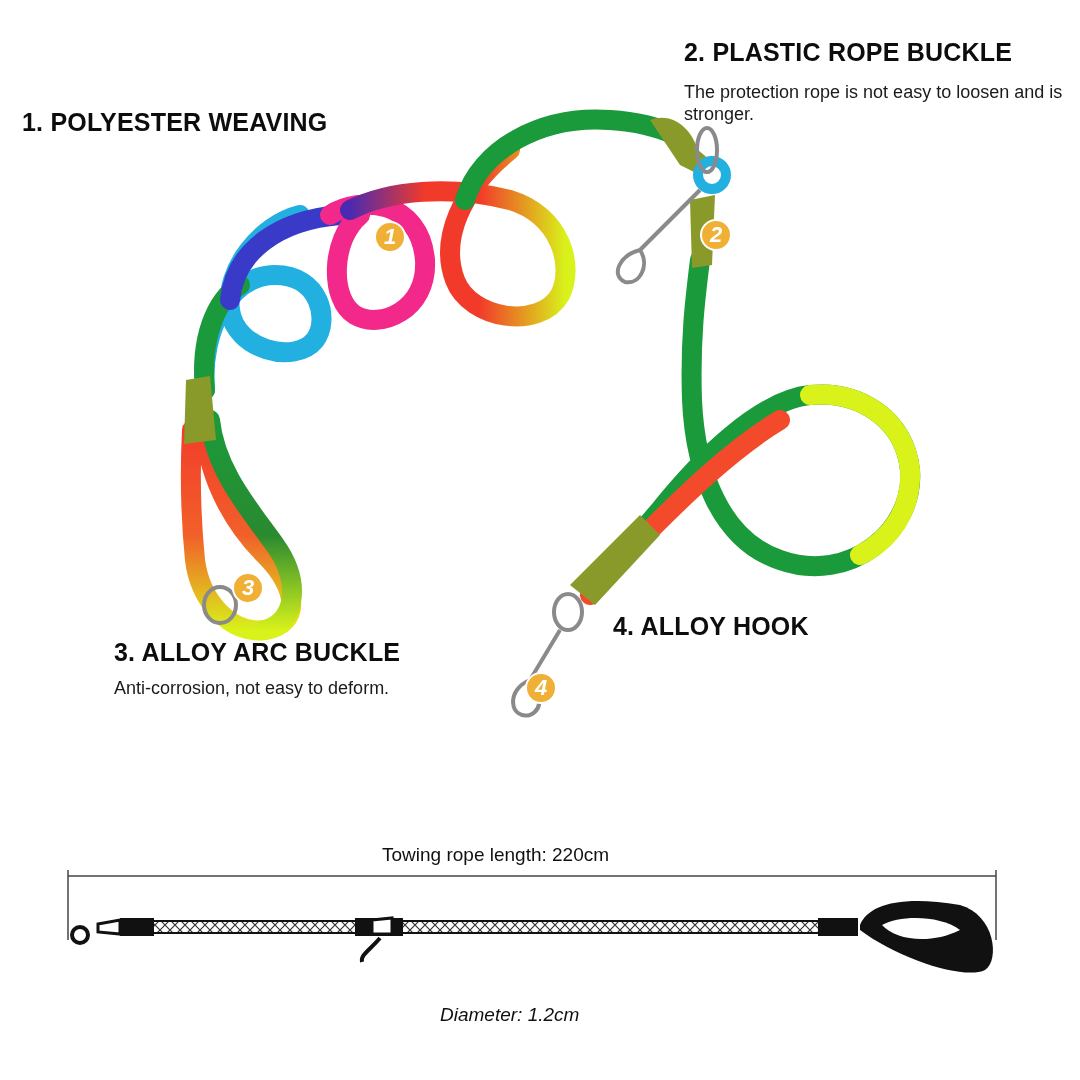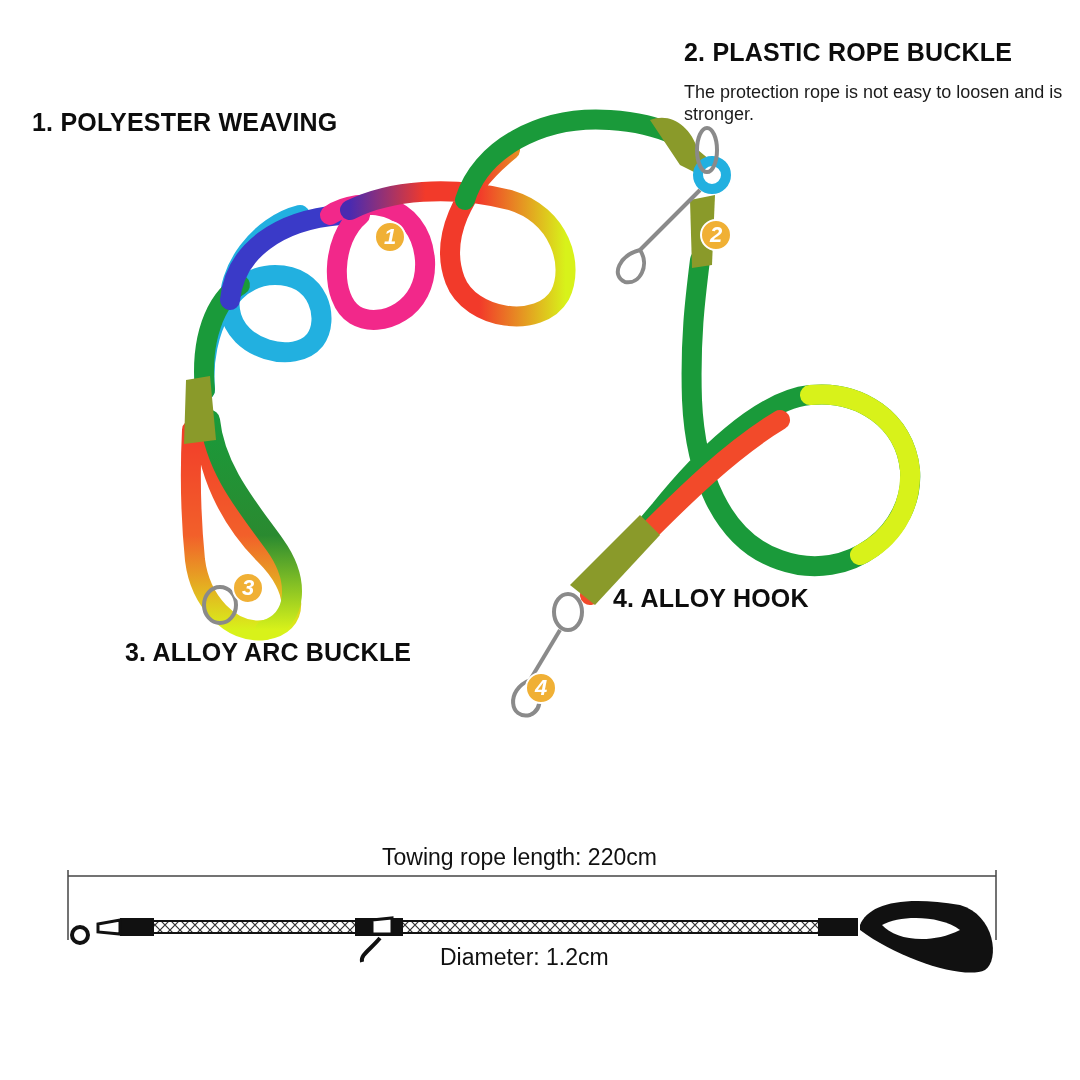--- a/index.html
+++ b/index.html
@@ -1,33 +1,33 @@
 <!DOCTYPE html>
 <html><head>
 <meta charset="utf-8">
 <style>
   html, body { margin: 0; padding: 0; background: #ffffff; }
   body { width: 1080px; height: 1080px; position: relative; overflow: hidden;
          font-family: "Liberation Sans", "DejaVu Sans", sans-serif; color: #111; }
   .feature { position: absolute; }
   .feature .title { font-weight: 700; font-size: 25px; letter-spacing: 0.2px; color: #0d0d0d; white-space: nowrap; }
   .feature .desc { font-size: 18px; color: #1a1a1a; margin-top: 10px; line-height: 22px; }
-  #f1 { left: 22px; top: 108px; margin-left: 10px; }
+  #f1 { left: 22px; top: 108px; }
   #f2 { left: 684px; top: 38px; }
   #f2 .desc { margin-top: 14px; width: 400px; }
-  #f3 { left: 125px; top: 638px; }
-  #f4 { left: 613px; top: 584px; text-align: center; }
+  #f3 { left: 114px; top: 638px; }
+  #f4 { left: 613px; top: 612px; text-align: center; }
   svg.art { position: absolute; left: 0; top: 0; }
   .badge { position: absolute; width: 32px; height: 32px; border-radius: 50%;
            background: #f0b035; border: 2px solid #fff; color: #fff; font-weight: 700;
            font-size: 22px; font-style: italic; display: flex; align-items: center; justify-content: center;
            box-sizing: border-box; }
-  .dim-label { position: absolute; font-size: 23px; color: #111; white-space: nowrap; }
+  .dim-label { position: absolute; font-size: 19px; color: #111; white-space: nowrap; }
   #dim-length { left: 382px; top: 844px; }
-  #dim-diameter { left: 440px; top: 944px; }
+  #dim-diameter { left: 440px; top: 1004px; font-style: italic; }
 </style>
 </head>
 <body>
 
 <svg class="art" width="1080" height="1080" viewBox="0 0 1080 1080">
   <defs>
     <linearGradient id="gLeft" x1="0" y1="0" x2="0" y2="1">
       <stop offset="0" stop-color="#1a9a3a"></stop>
       <stop offset="0.55" stop-color="#2a8a30"></stop>
       <stop offset="1" stop-color="#d8f21a"></stop>
@@ -120,20 +120,21 @@
   <div class="title">1. POLYESTER WEAVING</div>
 </div>
 
 <div class="feature" id="f2">
   <div class="title">2. PLASTIC ROPE BUCKLE</div>
   <div class="desc">The protection rope is not easy to loosen and is stronger.</div>
 </div>
 
 <div class="feature" id="f3">
   <div class="title">3. ALLOY ARC BUCKLE</div>
+  <div class="desc">Anti-corrosion, not easy to deform.</div>
 </div>
 
 <div class="feature" id="f4">
   <div class="title">4. ALLOY HOOK</div>
 </div>
 
 <div class="dim-label" id="dim-length">Towing rope length: 220cm</div>
 <div class="dim-label" id="dim-diameter">Diameter: 1.2cm</div>
 
 </body></html>

